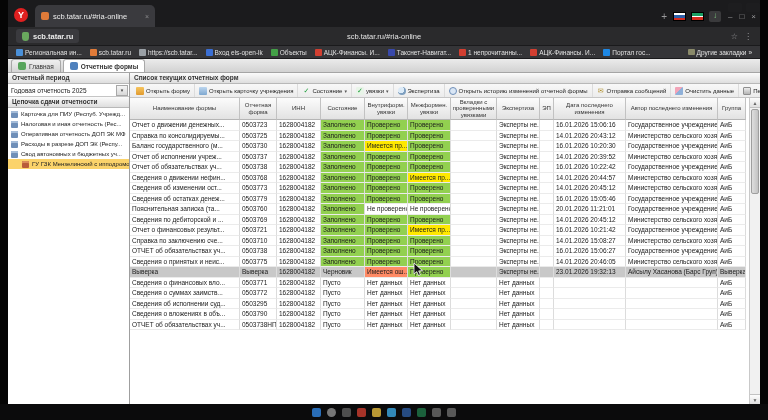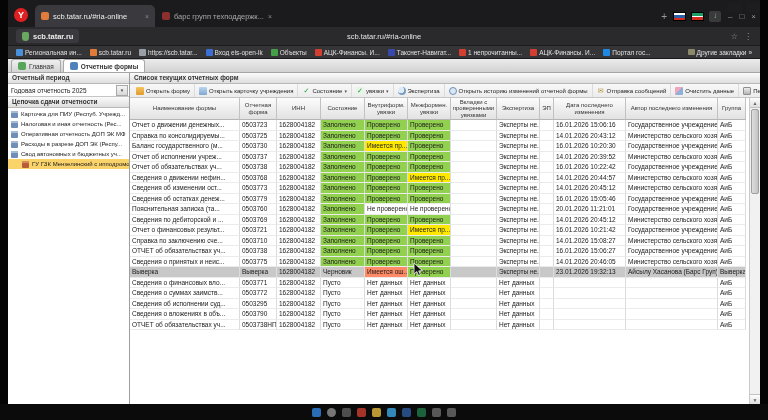--- a/index.html
+++ b/index.html
@@ -118,25 +118,20 @@
   <div class="browser">
 
     <div class="tabstrip">
       <div class="ylogo">Y</div>
       <div id="btabs">
           <div class="btab active">
             <div class="favicon fav-scb"></div>
             <div class="btab-label">scb.tatar.ru/#ria-online</div>
             <div class="btab-close">×</div>
           </div>
-          <div class="btab">
-            <div class="favicon fav-bars"></div>
-            <div class="btab-label">барс групп техподдержк...</div>
-            <div class="btab-close">×</div>
-          </div>
         </div>
       <div class="newtab">+</div>
       <div class="ts-right">
         <span class="flag flag-ru-icon"></span>
         <span class="flag flag-tat-icon"></span>
         <span class="dl-icon">↓</span>
         <span class="winctl">–</span>
         <span class="winctl">□</span>
         <span class="winctl">×</span>
       </div>

